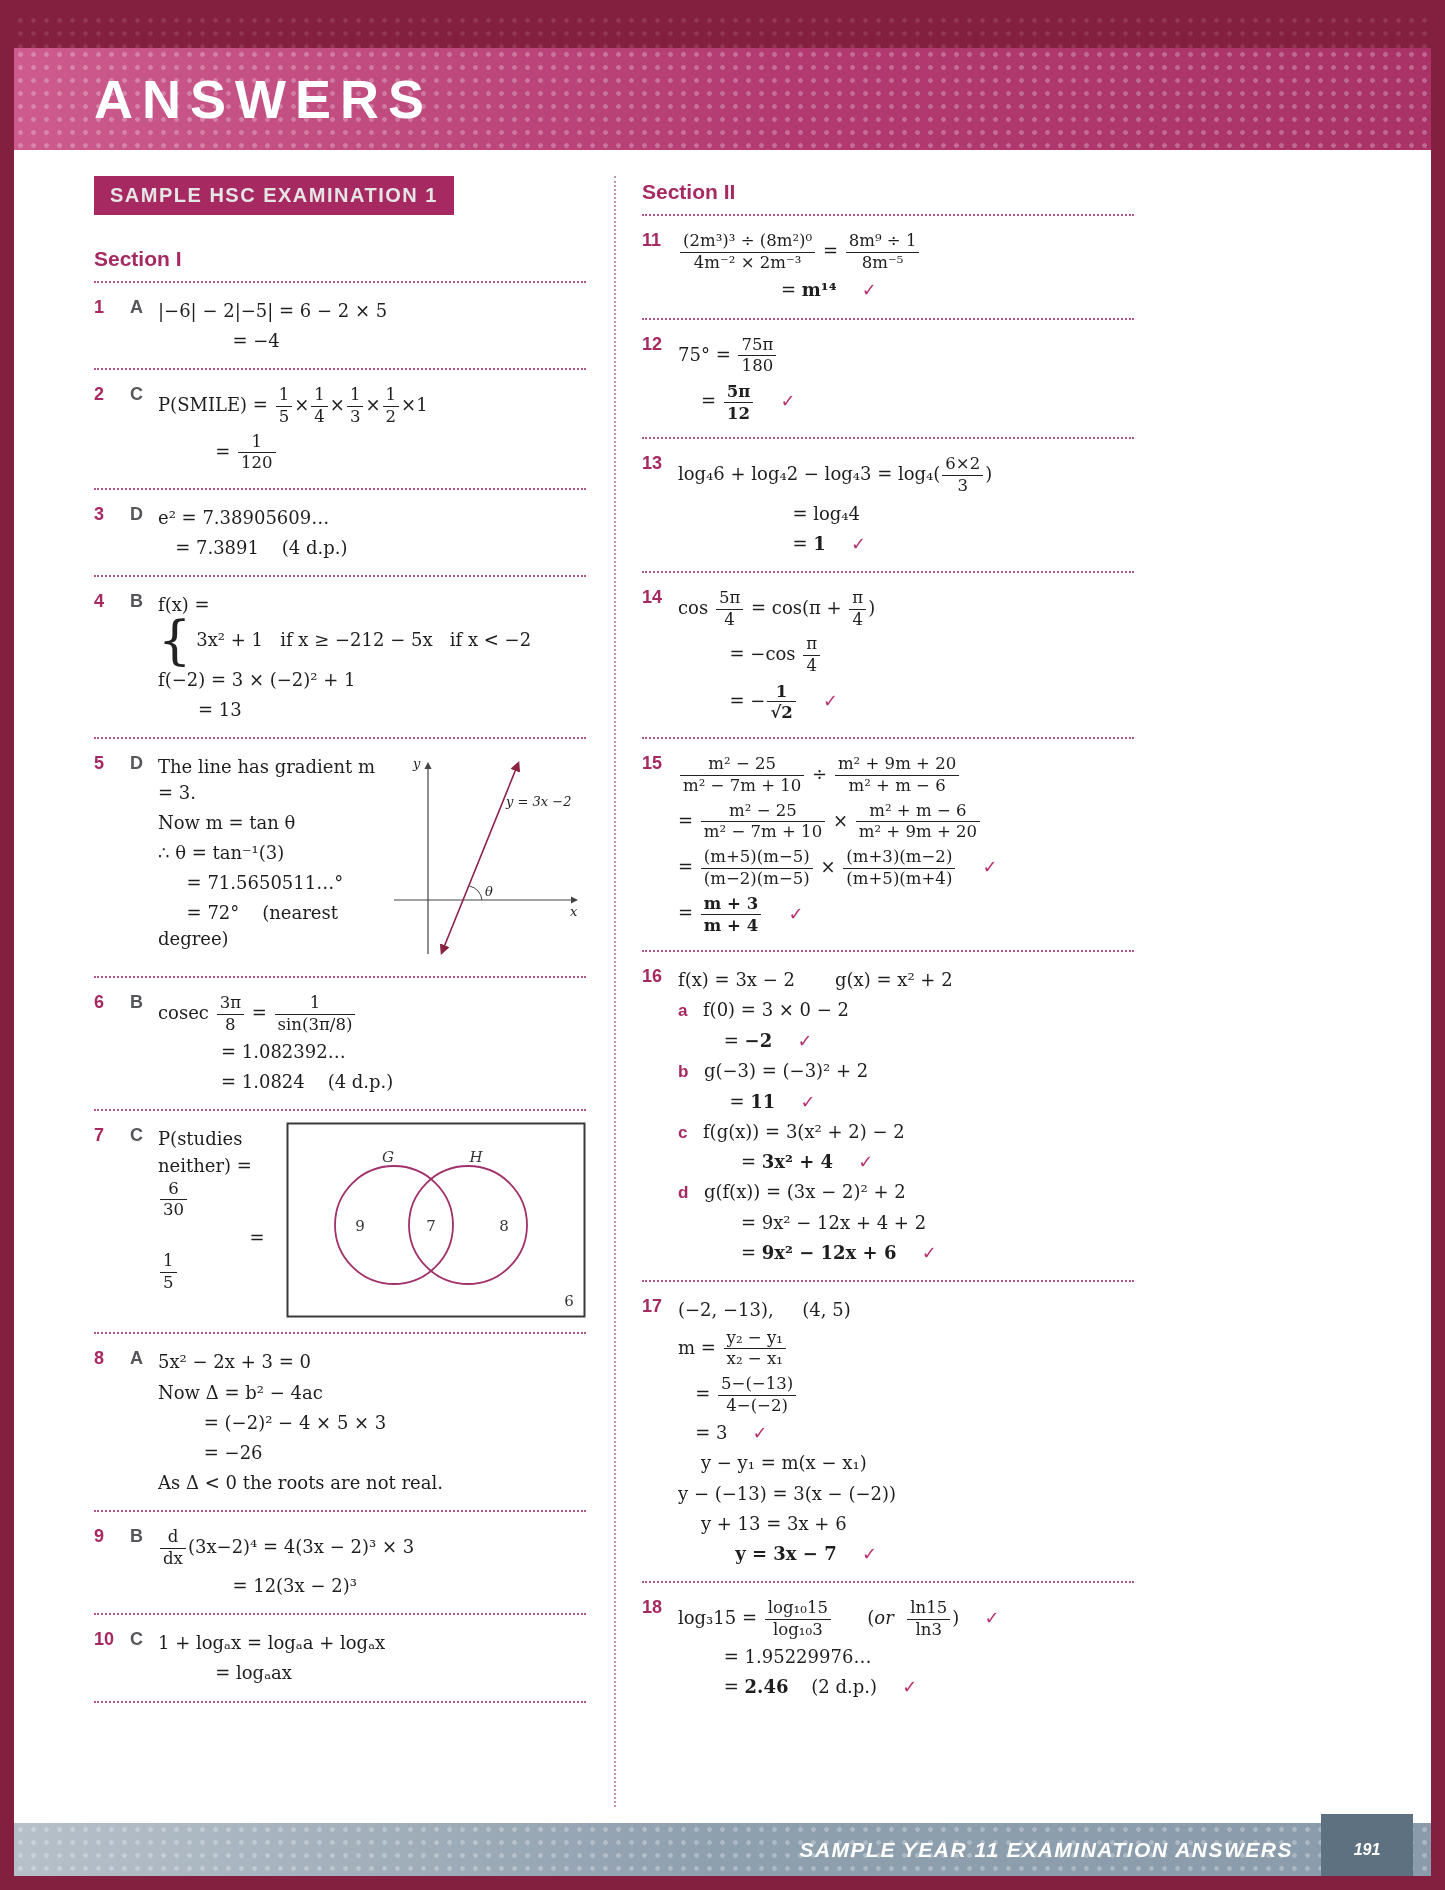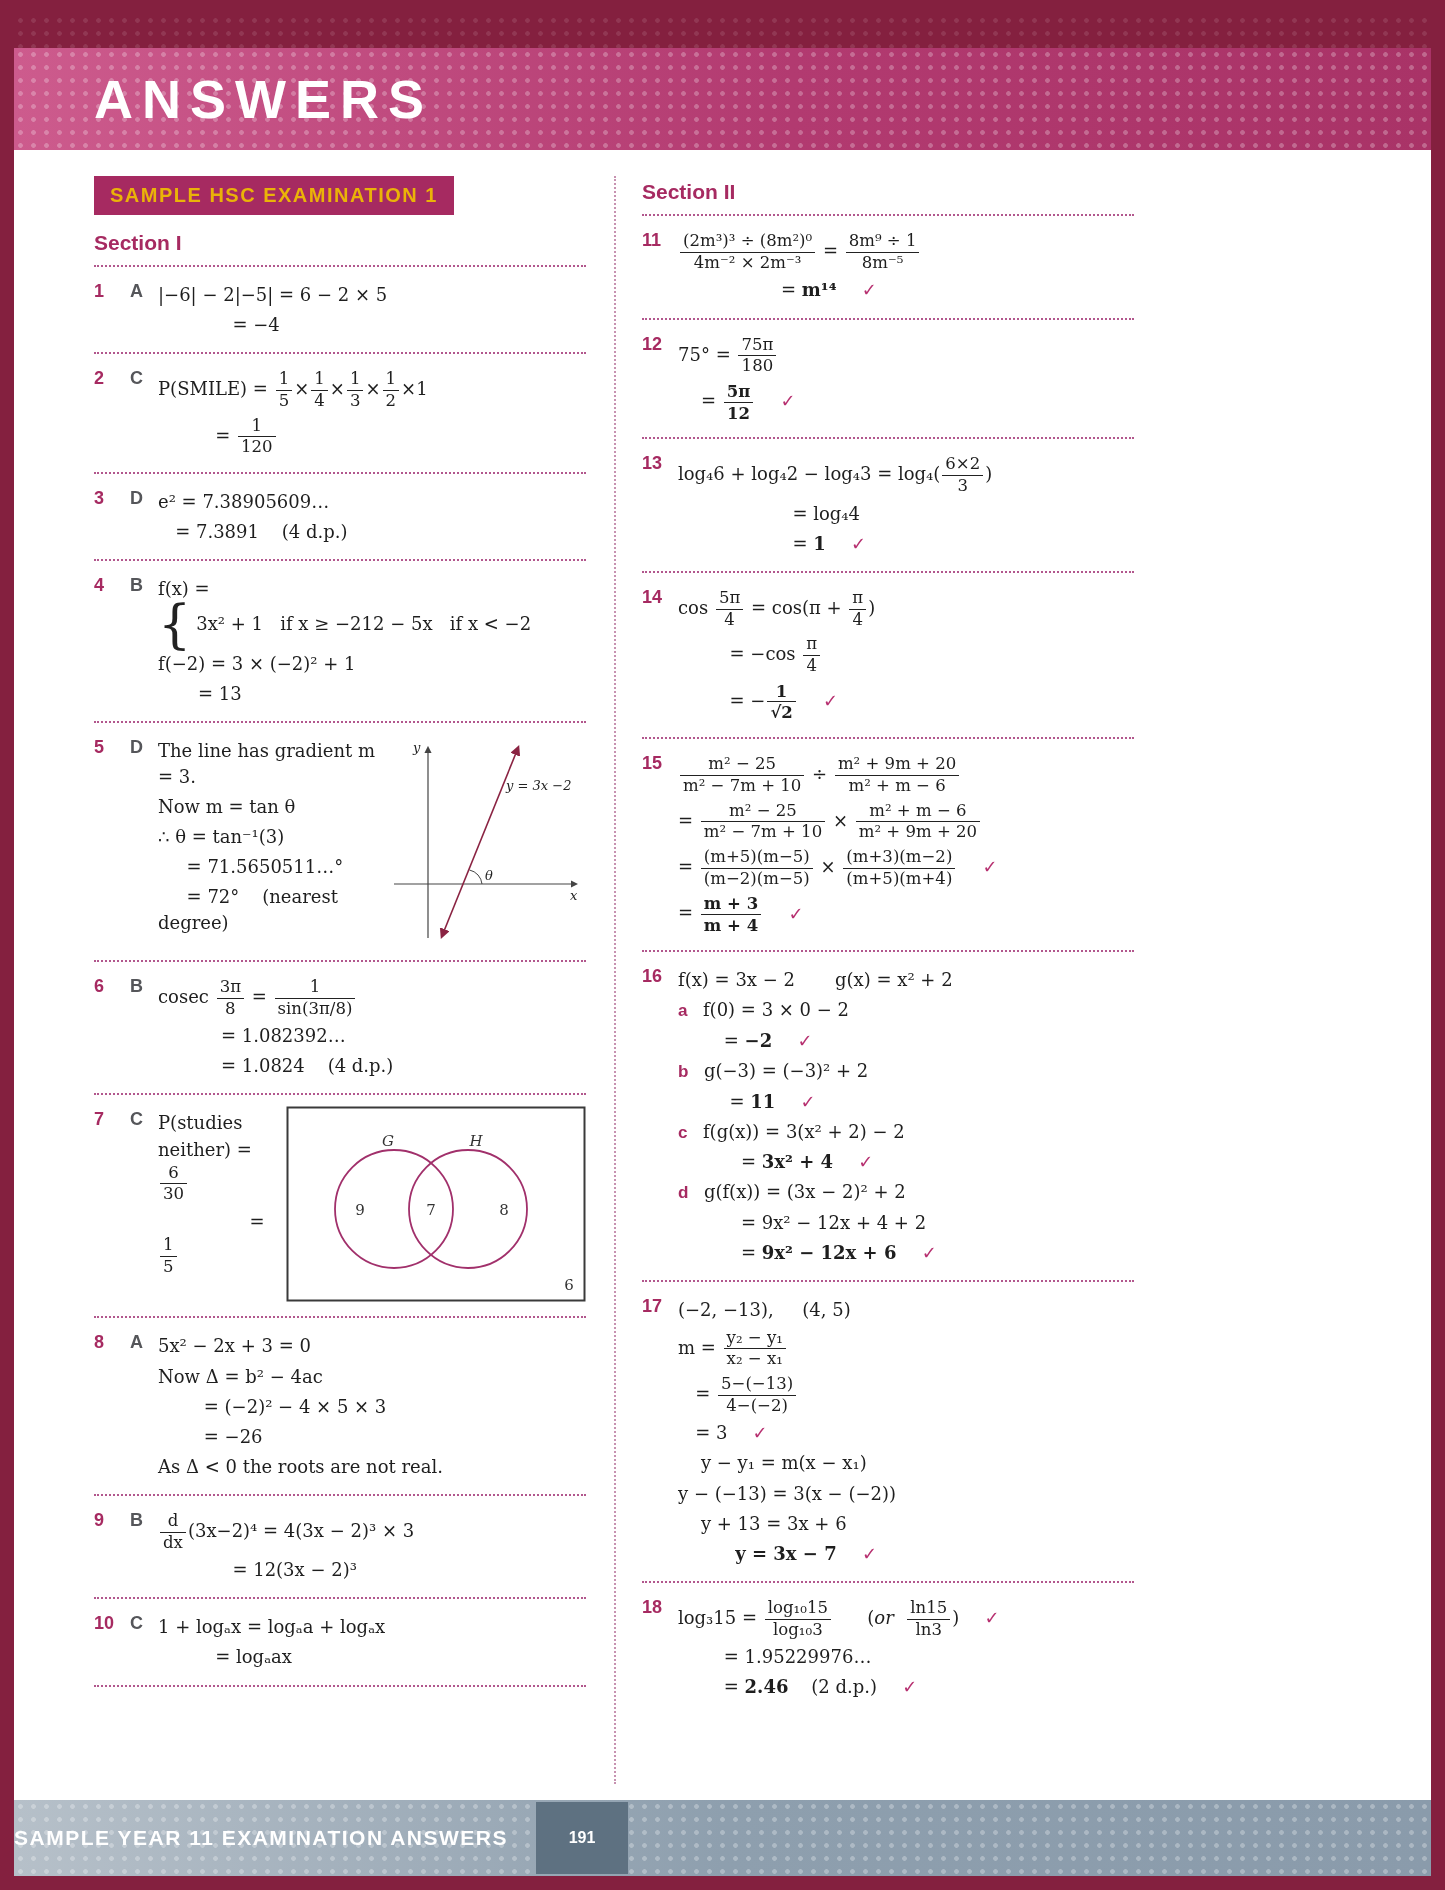--- a/index.html
+++ b/index.html
@@ -13,22 +13,22 @@
         background:linear-gradient(90deg,#cd5b8d,#b23a70 55%,#a93367);}
   .header-band::after{content:"";position:absolute;inset:0;
         background-image:radial-gradient(circle,rgba(255,255,255,.26) 2px,transparent 2.7px);
         background-size:13px 13px;pointer-events:none;}
   .header-band h1{position:relative;z-index:1;margin:0;padding-left:80px;color:#fff;
         font-size:54px;font-weight:bold;letter-spacing:9px;}
   .content{flex:1;display:flex;align-items:flex-start;padding:26px 0 16px 80px;}
   .col-left{width:492px;}
   .col-right{width:492px;margin-left:28px;padding-left:26px;border-left:2px dotted #c792b1;
         align-self:stretch;}
-  .exam-title{display:inline-block;background:#a62a61;color:#eab308;font-weight:bold;
-        font-size:20px;letter-spacing:1.5px;padding:8px 16px;margin:0 0 12px 0;}
+  .exam-title{display:inline-block;background:#a62a61;color:#e5e5e5;font-weight:bold;
+        font-size:20px;letter-spacing:1.5px;padding:8px 16px;margin:0 0 28px 0;}
   .section-heading{color:#a62a61;font-size:21px;font-weight:bold;margin:4px 0 10px 0;}
   .items .item{display:flex;align-items:flex-start;padding:11px 0 10px 0;border-top:2px dotted #b2578d;}
   .col-left .items{border-bottom:2px dotted #b2578d;}
   .qnum{min-width:36px;font-weight:bold;color:#a62a61;font-size:18px;padding-top:3px;}
   .qletter{min-width:28px;font-weight:bold;color:#55565a;font-size:18px;padding-top:3px;}
   .qbody{flex:1;min-width:0;}
   .mline{font-family:"DejaVu Serif","Liberation Serif",serif;font-size:18px;color:#1e1e1e;
         line-height:1.45;white-space:pre-wrap;margin:4px 0;}
   .frac{display:inline-flex;flex-direction:column;vertical-align:middle;text-align:center;
         font-size:.92em;line-height:1.25;margin:0 2px;}
@@ -37,22 +37,22 @@
   .frac.bold{font-weight:bold;}
   .cases{display:inline-flex;align-items:center;vertical-align:middle;}
   .brace{font-size:2.9em;font-weight:normal;line-height:.85;margin-right:5px;color:#222;
         font-family:"DejaVu Serif",serif;}
   .cstack{display:inline-flex;flex-direction:row;row-gap:5px;text-align:left;}
   .check{color:#b73070;font-weight:bold;margin-left:8px;font-family:"DejaVu Sans",sans-serif;}
   .part{color:#a62a61;font-weight:bold;font-family:"Liberation Sans",sans-serif;
         font-size:.95em;margin-right:4px;}
   .figwrap{margin-left:10px;flex-shrink:0;}
   svg text{font-family:"DejaVu Serif","Liberation Serif",serif;}
-  .footer-band{height:76px;position:relative;display:flex;align-items:center;justify-content:flex-start;
-        background:linear-gradient(90deg,#b6c0c9,#8e9fae 50%,#8a9bab);}
+  .footer-band{height:53px;position:relative;display:flex;align-items:center;justify-content:flex-end;
+        background:linear-gradient(90deg,#b6c0c9,#8e9fae 50%,#8a9bab);font-style:italic;}
   .footer-band::before{content:"";position:absolute;inset:0;
         background-image:radial-gradient(circle,rgba(255,255,255,.28) 2px,transparent 2.7px);
         background-size:13px 13px;pointer-events:none;}
   .footer-text{position:relative;z-index:1;color:#fff;font-weight:bold;font-size:21px;
         letter-spacing:1.5px;margin-right:28px;}
   .page-number{position:relative;z-index:1;width:92px;height:72px;background:#5e7181;color:#fff;
         display:flex;align-items:center;justify-content:center;font-size:16px;font-weight:bold;
         margin-right:18px;}
 </style>
 </head>

